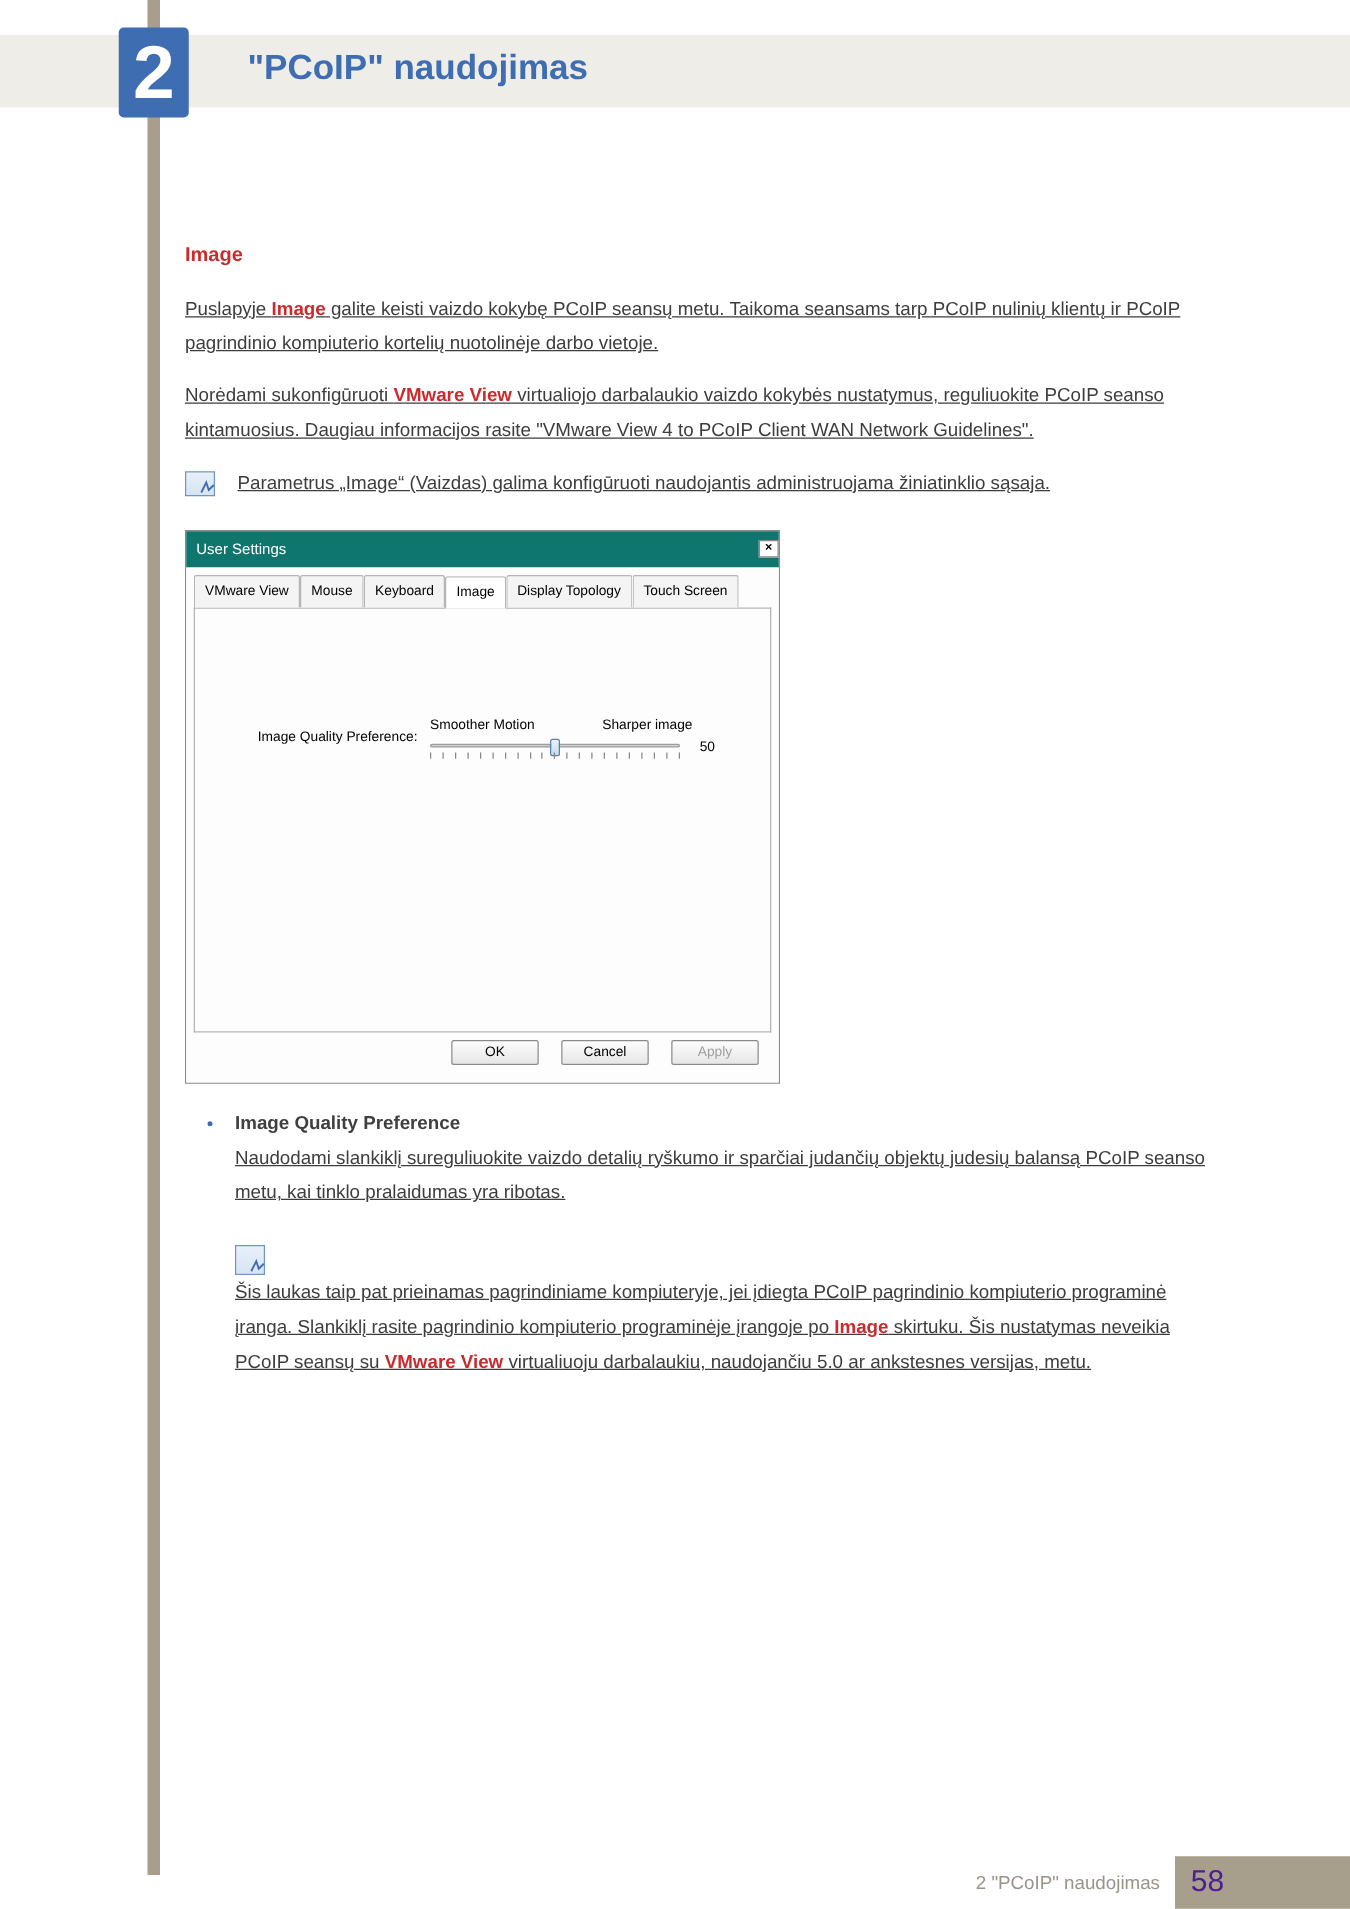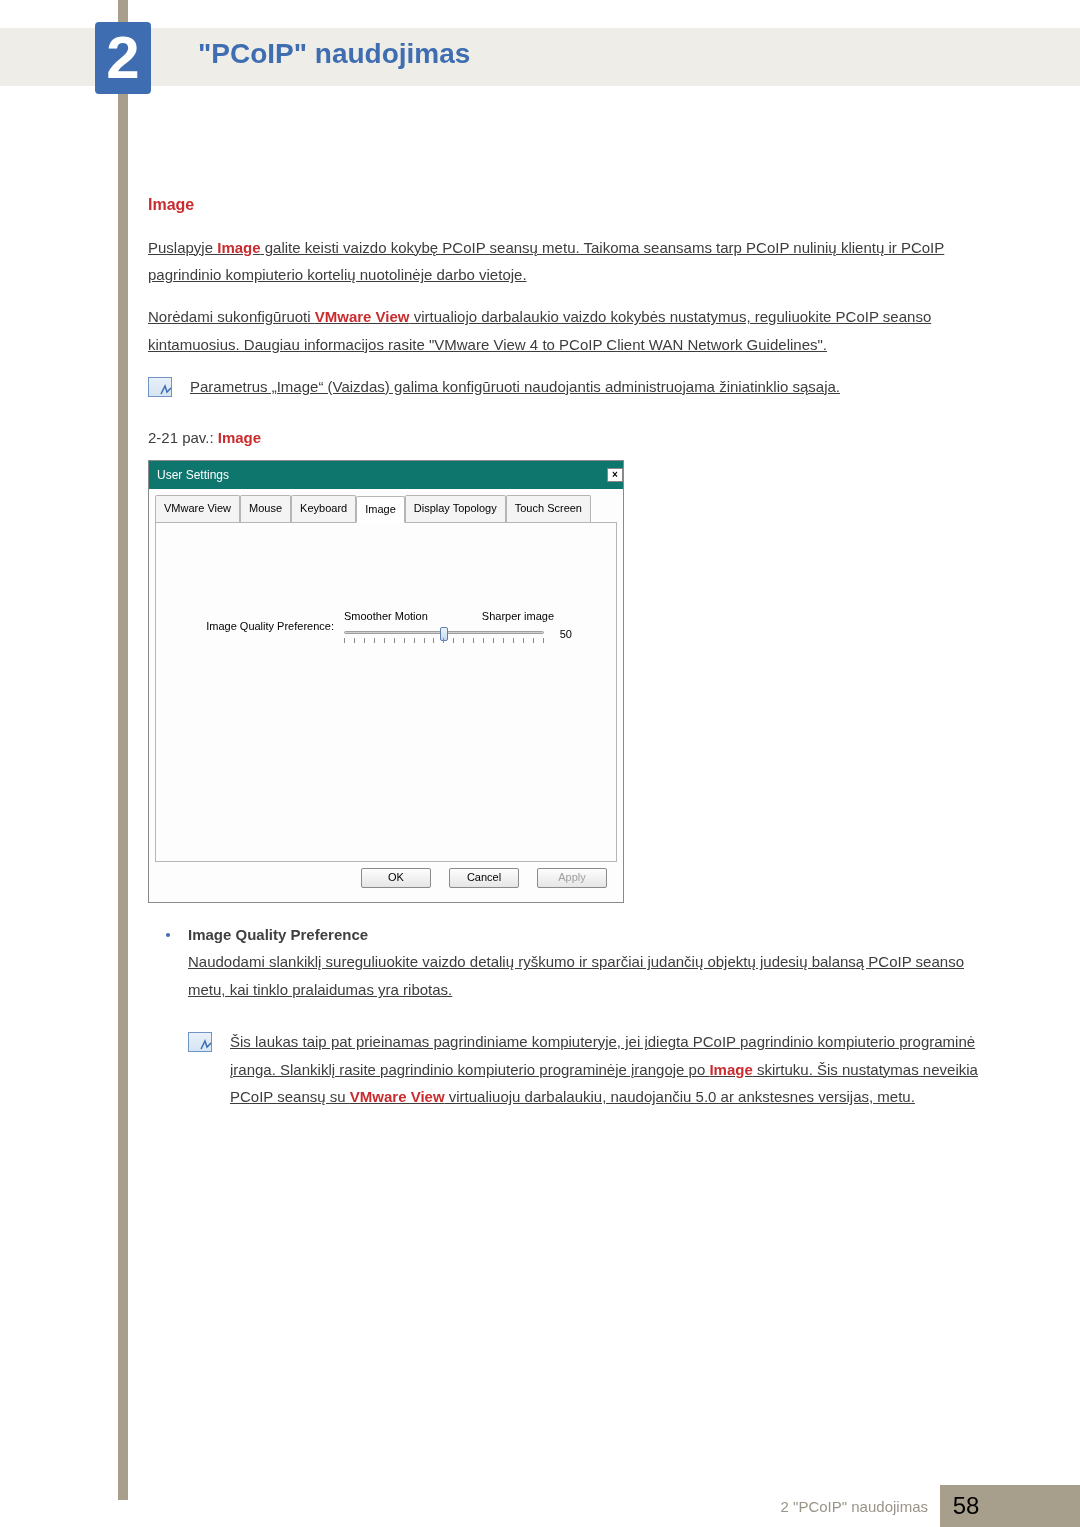--- a/index.html
+++ b/index.html
@@ -243,20 +243,21 @@
     flex: 0 0 4px;
   }
   .bullet-body { flex: 1; }
   .bullet-head { color: #404040; font-weight: bold; }
 
   .sub-note {
     margin-left: 40px;
     display: flex;
     align-items: flex-start;
     margin-bottom: 20px;
+    flex-direction: column;
   }
   .sub-note .note-icon { margin-top: 4px; }
   .sub-note .para { margin-bottom: 0; flex: 1; }
 
   
   .footer {
     position: absolute;
     left: 0;
     bottom: 0;
     width: 100%;
@@ -267,21 +268,21 @@
   }
   .footer-text {
     color: #9a9488;
     font-size: 15px;
     display: flex;
     align-items: center;
     padding-right: 12px;
   }
   .footer-page {
     background: #a89e8c;
-    color: #000000;
+    color: #4c1d95;
     font-size: 24px;
     width: 52px;
     display: flex;
     align-items: center;
     justify-content: center;
   }
   .footer-spacer {
     width: 88px;
     background: #a89e8c;
   }
@@ -308,23 +309,20 @@
 
   <div class="note">
     <div class="note-icon">
       <svg width="14" height="14" viewBox="0 0 14 14">
           <path d="M2 10 L6 2 L8 8 L12 4" stroke="#3e6db1" stroke-width="1.5" fill="none"></path>
         </svg>
     </div>
     <div class="para">Parametrus „Image“ (Vaizdas) galima konfigūruoti naudojantis administruojama žiniatinklio sąsaja.</div>
   </div>
 
-  <div class="fig-label">
-    <span>2-21 pav.: </span><span class="hl">Image</span>
-  </div>
 
   <div class="dialog">
     <div class="dialog-titlebar">
       <span>User Settings</span>
       <div class="dialog-close">×</div>
     </div>
     <div class="dialog-body">
       <div class="tabs">
         <div class="tab">VMware View</div>
         <div class="tab">Mouse</div>

